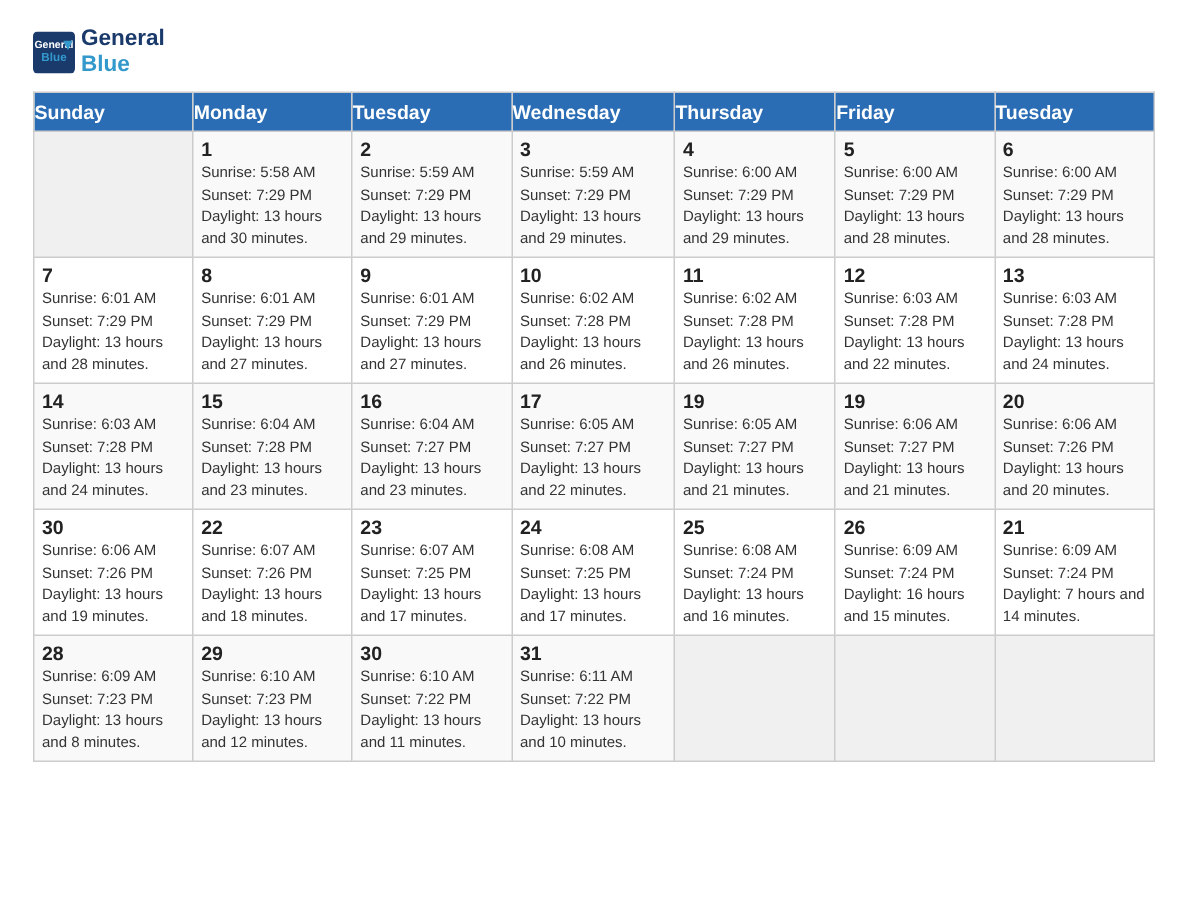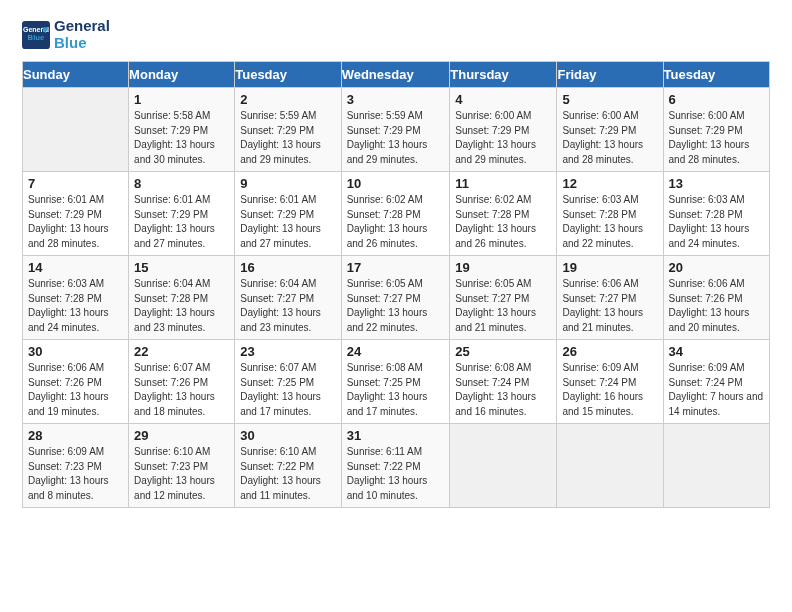--- a/index.html
+++ b/index.html
@@ -334,21 +334,21 @@
         </td>
           <td>
           <span class="day-number">26</span>
           <div class="day-info">
             <span>Sunrise: 6:09 AM</span><br>
             <span>Sunset: 7:24 PM</span><br>
             <span>Daylight: 16 hours and 15 minutes.</span>
           </div>
         </td>
           <td>
-          <span class="day-number">34</span>
+          <span class="day-number">21</span>
           <div class="day-info">
             <span>Sunrise: 6:09 AM</span><br>
             <span>Sunset: 7:24 PM</span><br>
             <span>Daylight: 7 hours and 14 minutes.</span>
           </div>
         </td>
         </tr>
         <tr>
           <td>
           <span class="day-number">28</span>

